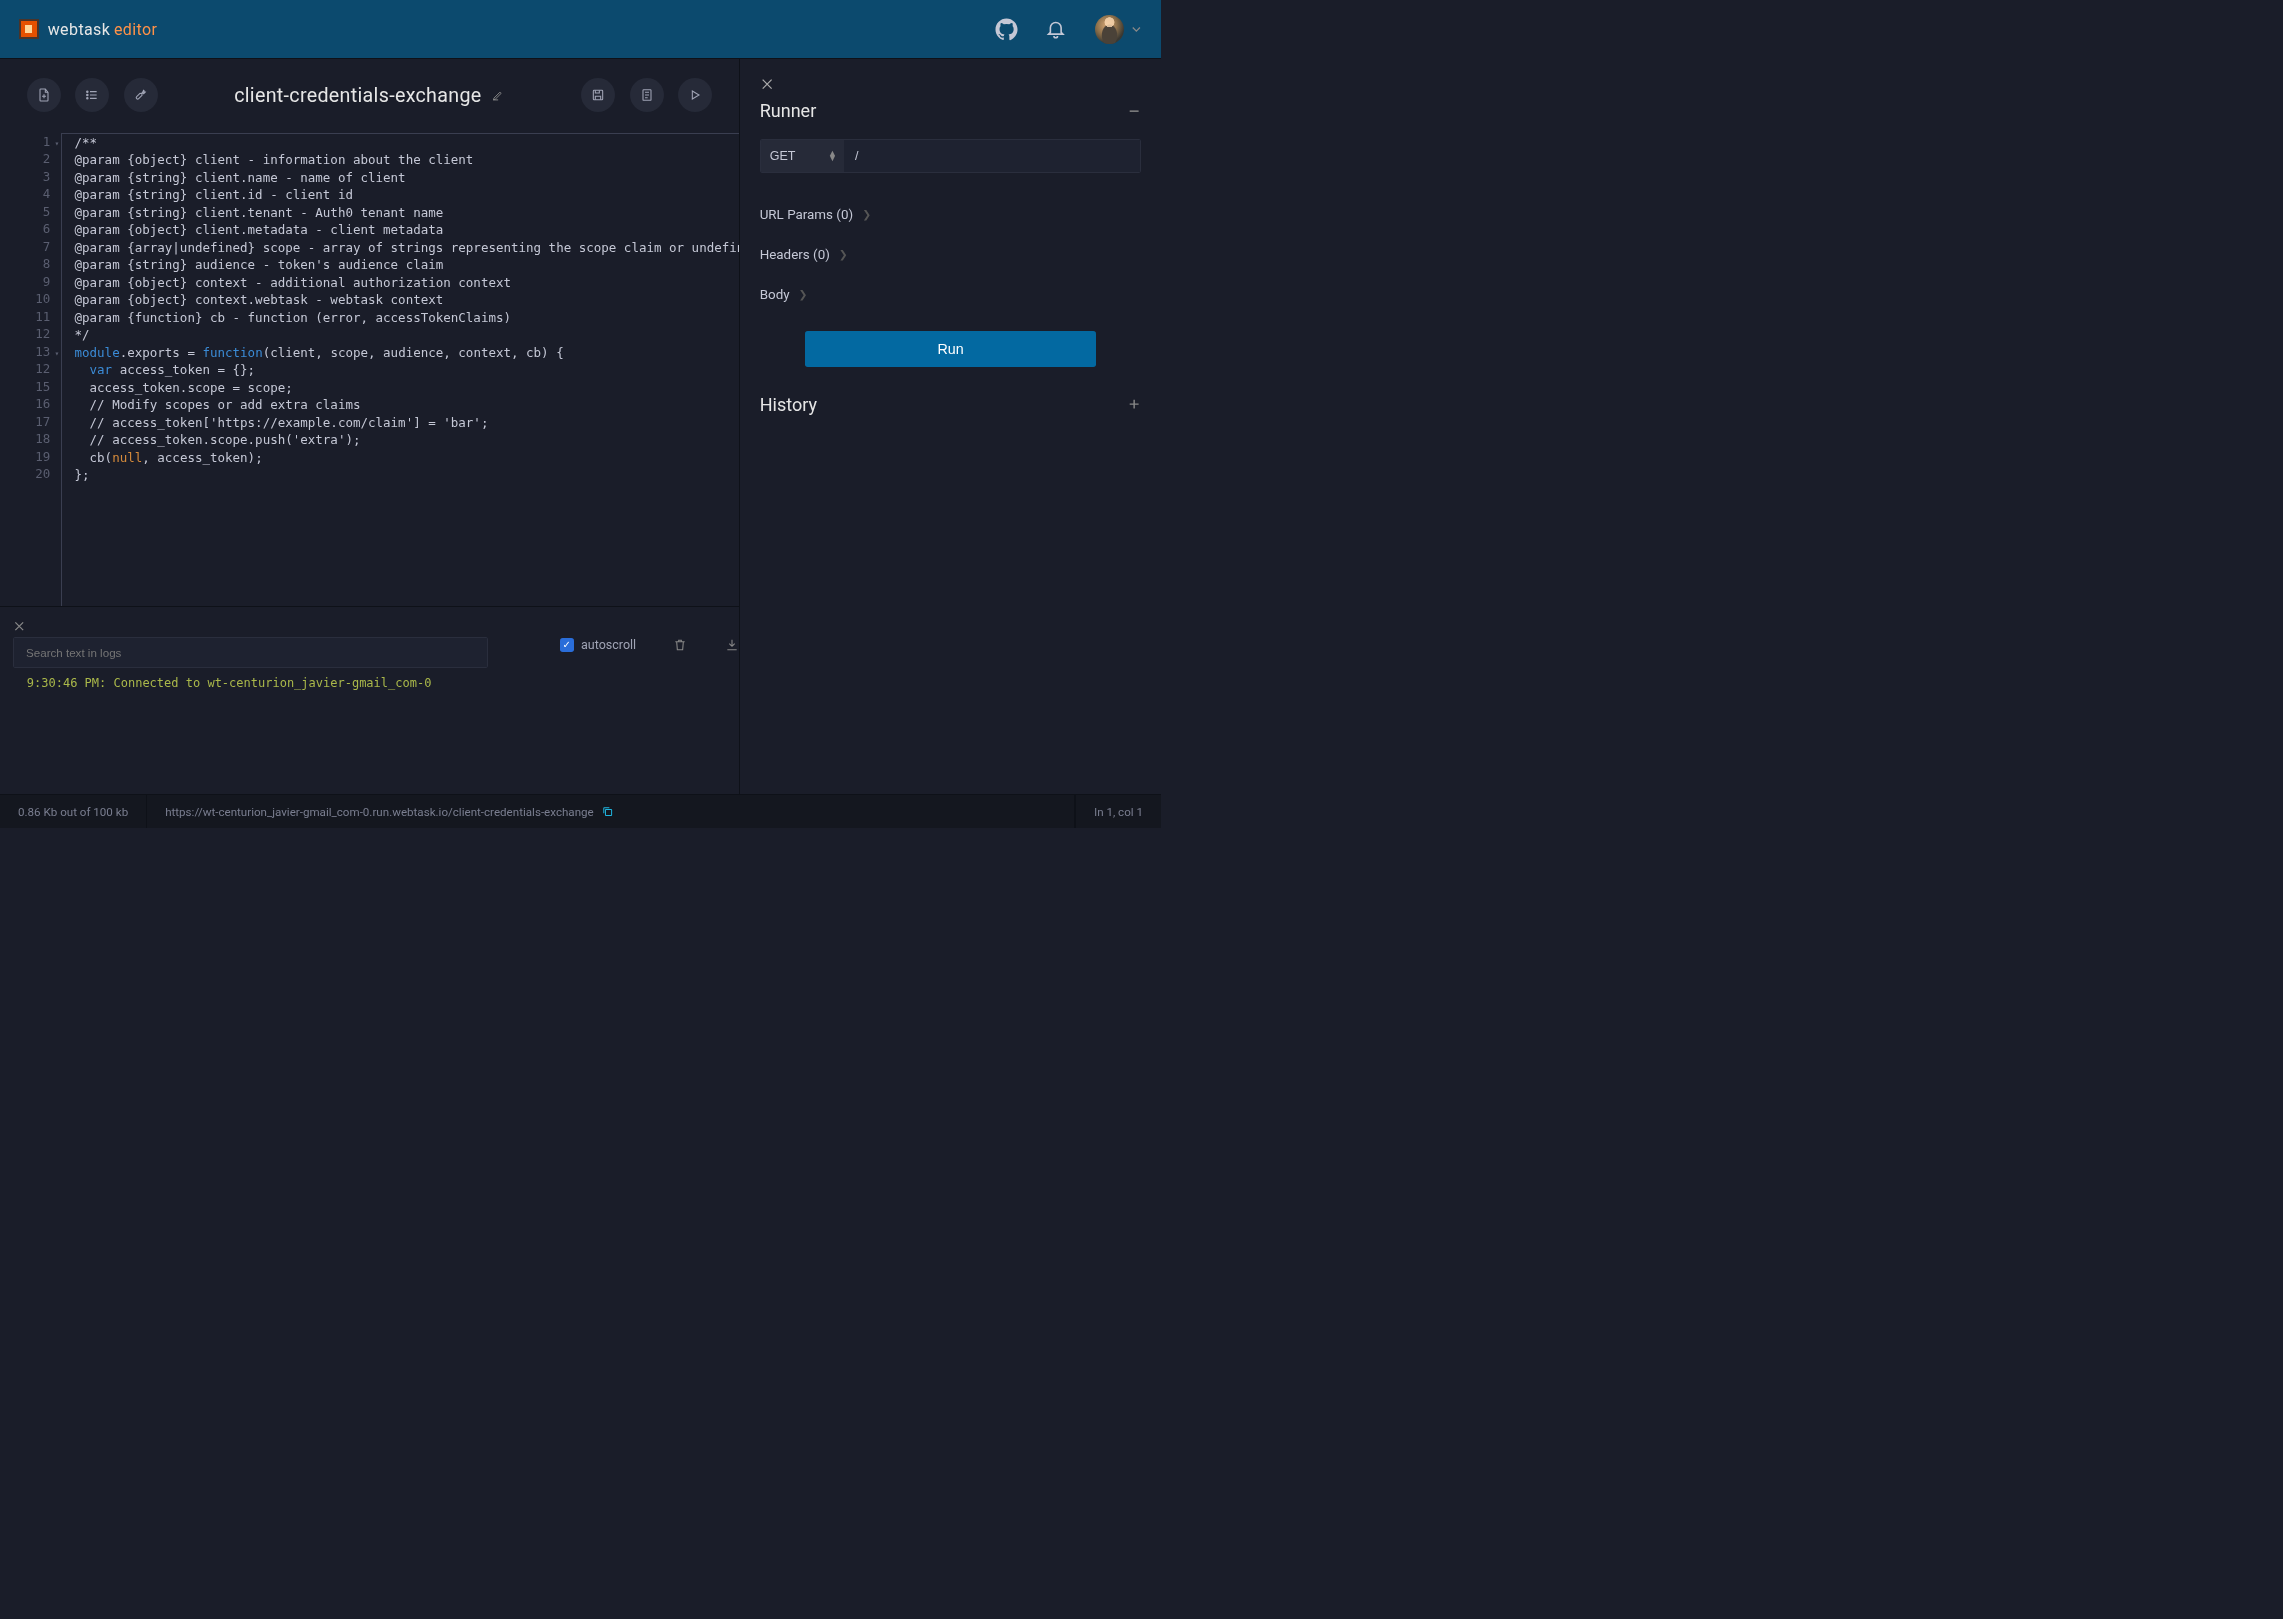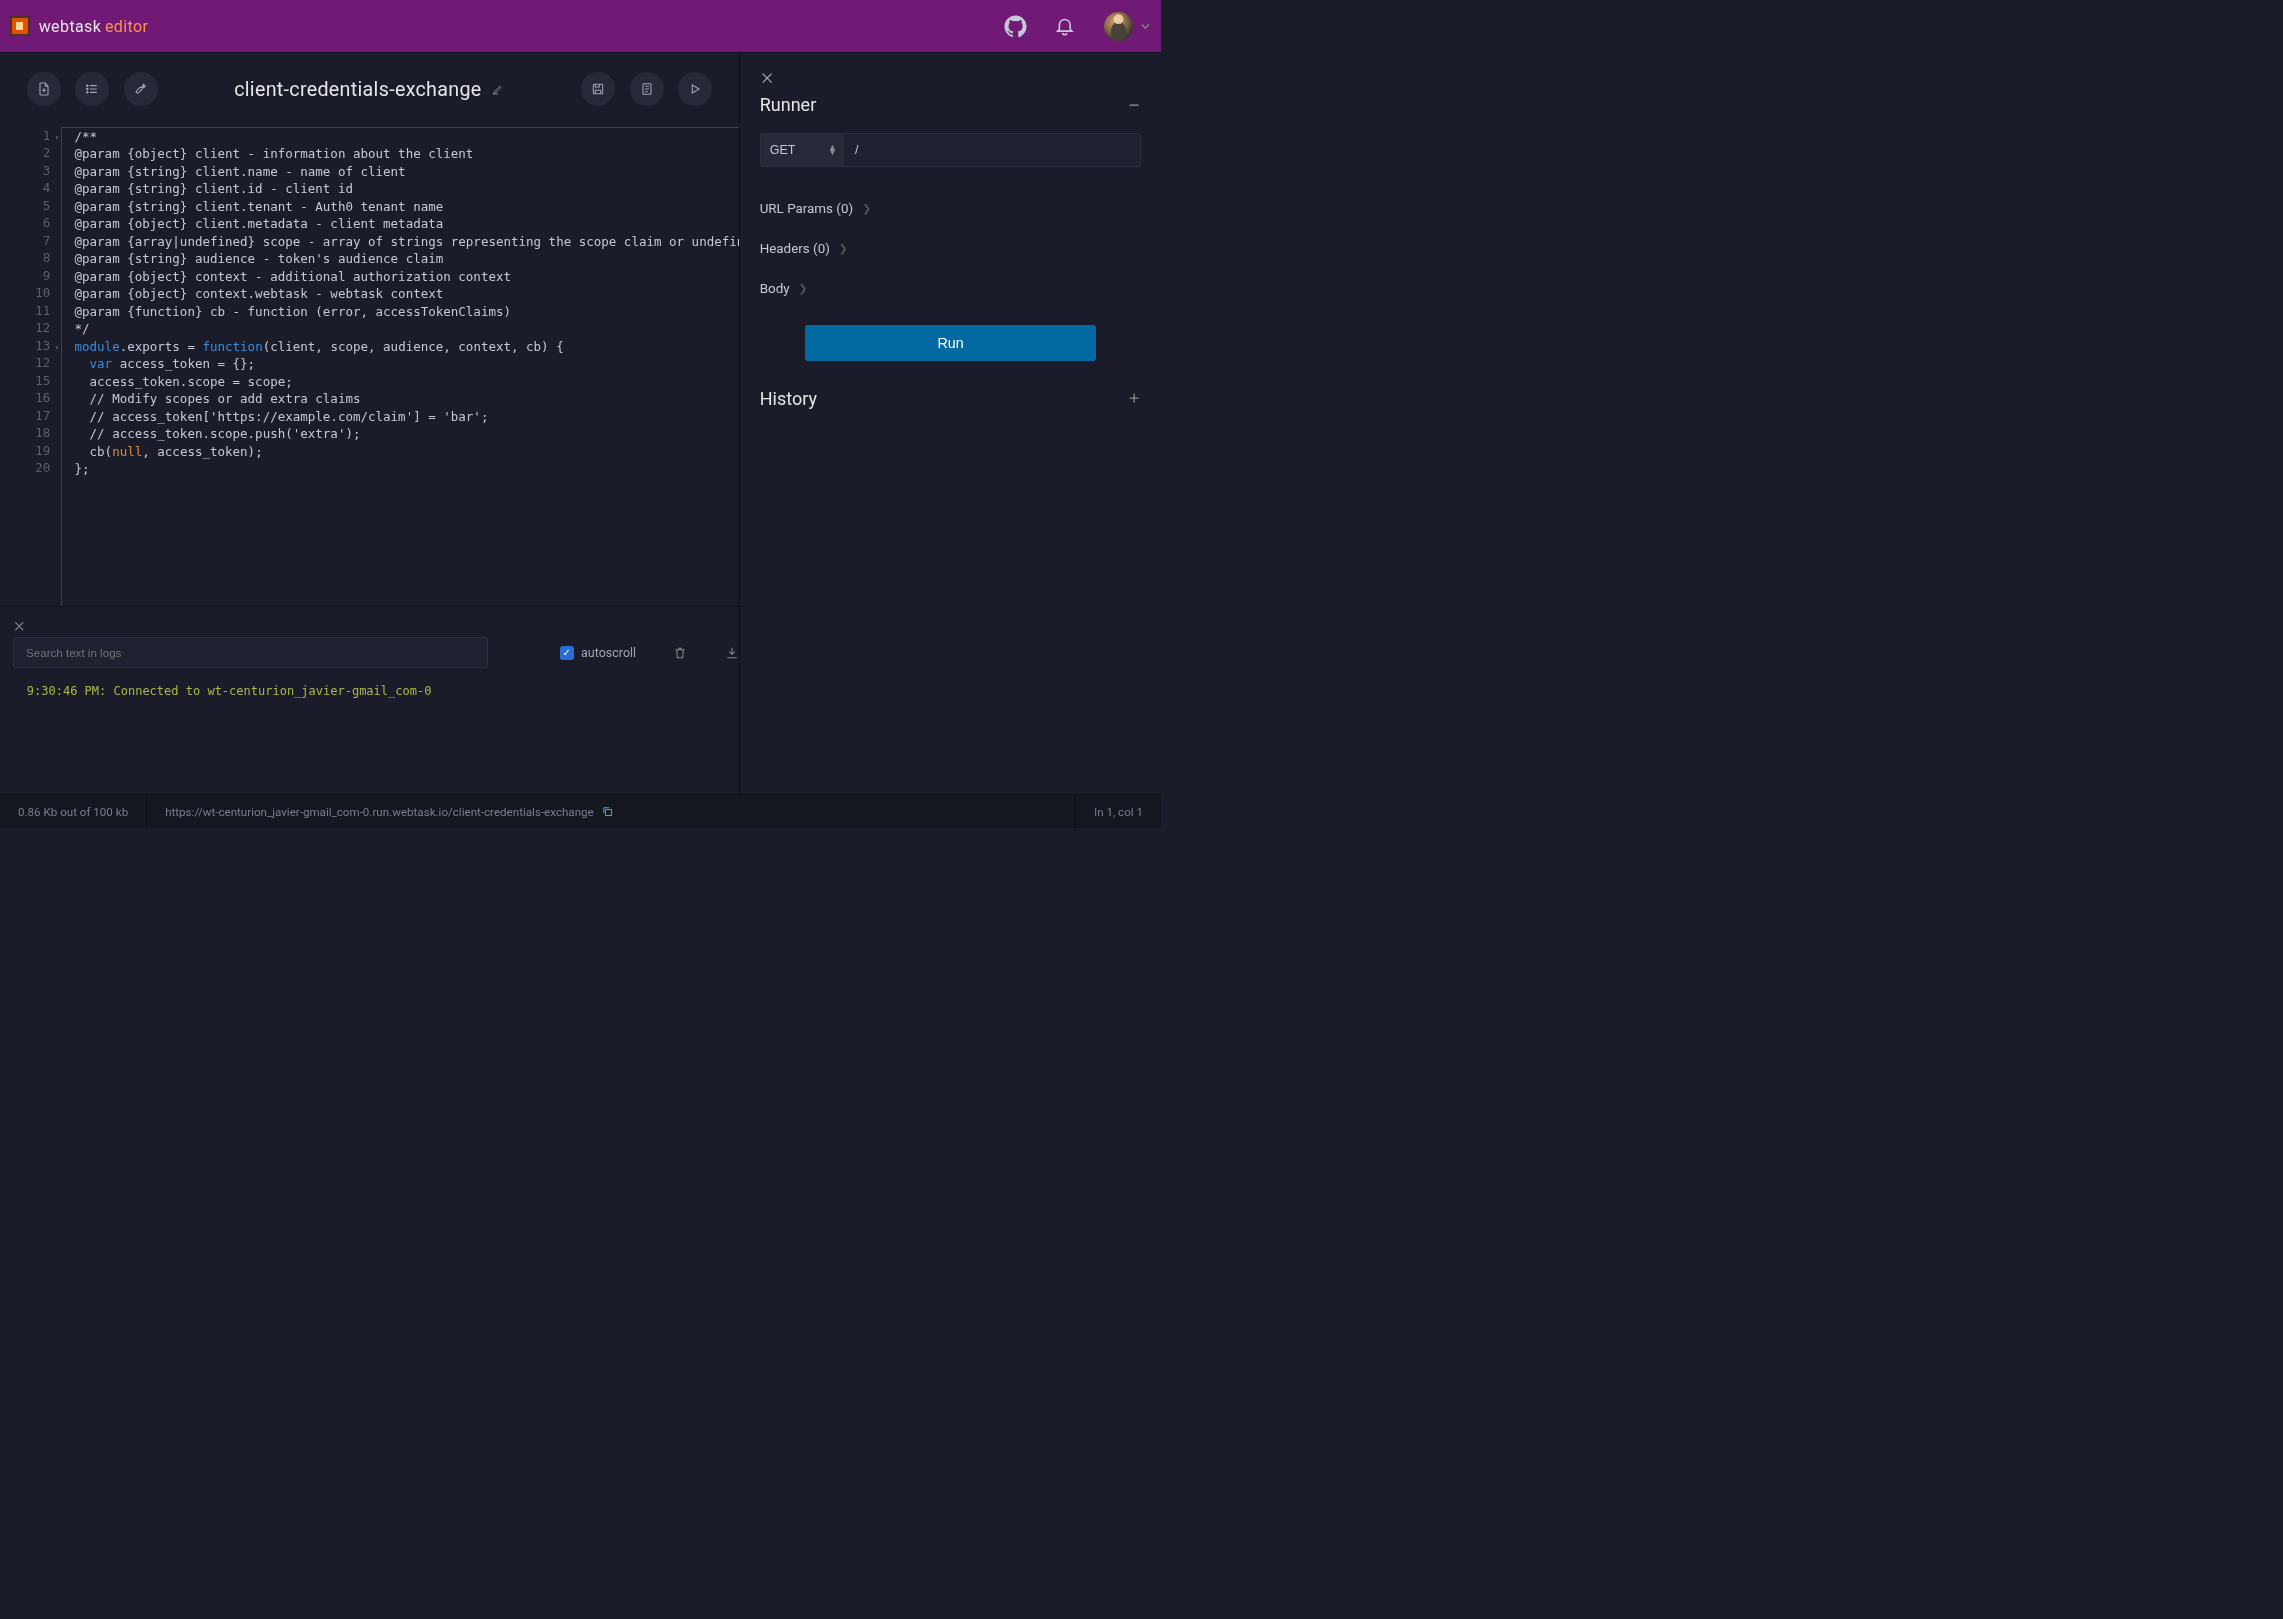--- a/index.html
+++ b/index.html
@@ -10,26 +10,26 @@
   font-size: 12.5px;
   width: 1161px;
   height: 828px;
   overflow: hidden;
   display: flex;
   flex-direction: column;
 }
 
 
 .header {
-  height: 53px;
-  background: #701a75;
+  height: 59px;
+  background: #0c4a6e;
   border-bottom: 0.9px solid #0e1118;
   display: flex;
   align-items: center;
-  padding: 0 10px;
+  padding: 0 19px;
 }
 .logo-wrap { display: flex; align-items: center; gap: 9px; }
 .logo-square {
   width: 19.7px; height: 19.7px;
   background: #e65100;
   border: 2.7px solid #4a342a;
   display: flex; align-items: center; justify-content: center;
 }
 .logo-inner { width: 7.2px; height: 7.2px; background: #ffd699; }
 .logo-text { font-size: 16px; letter-spacing: 0.4px; }
@@ -124,22 +124,22 @@
 .logs-panel {
   border-top: 0.9px solid #0e1118;
   background: #1a1d29;
   padding: 12.5px 12.5px 0 12.5px;
   height: 188px;
   display: flex;
   flex-direction: column;
 }
 .logs-close { color: #888; cursor: pointer; margin-bottom: 5.4px; }
 .logs-toolbar {
-  display: flex; align-items: center; gap: 36px;
-  margin-bottom: 16px;
+  display: flex; align-items: flex-start; gap: 36px;
+  margin-bottom: 8px;
 }
 .log-search {
   flex: 0 0 475px;
   background: #1e2230;
   border: 0.9px solid #2a2e3d;
   color: #888;
   padding: 8px 12.5px;
   font-size: 11.6px;
   border-radius: 1.8px;
   outline: none;

